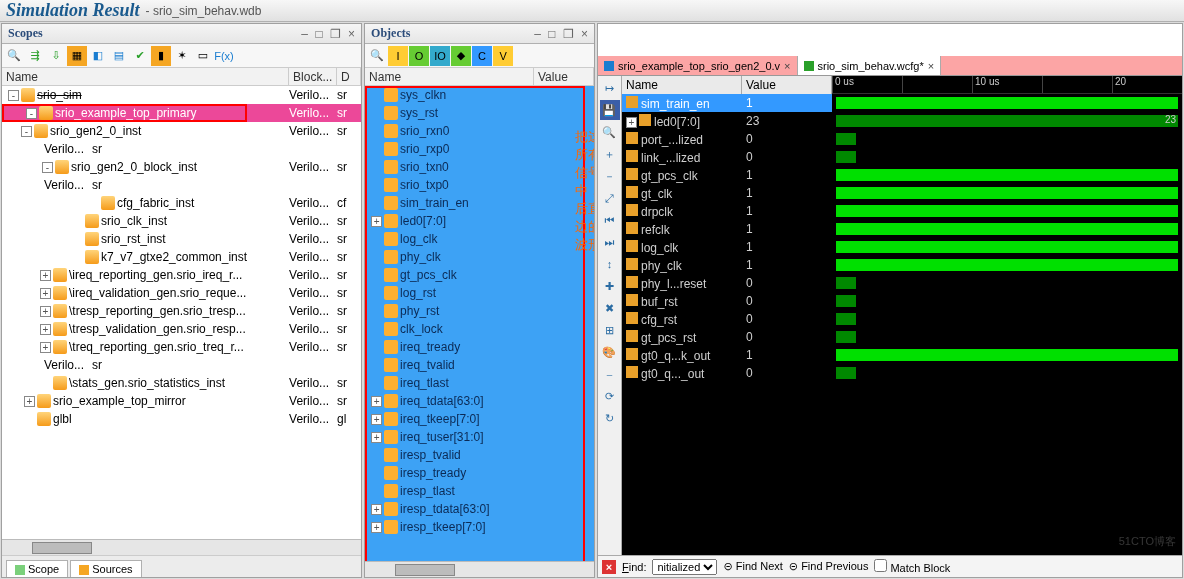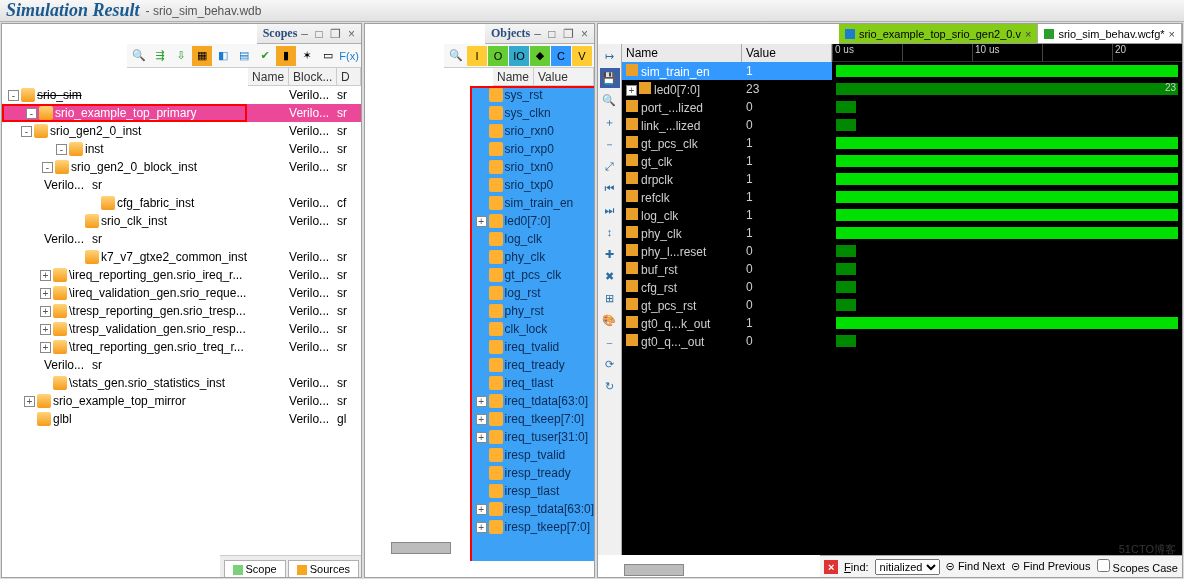--- a/index.html
+++ b/index.html
@@ -1,21 +1,21 @@
 <!DOCTYPE html>
 <html><head>
 <meta charset="utf-8">
 <style>
   * { box-sizing: border-box; margin: 0; padding: 0; font-family: "Segoe UI", Tahoma, sans-serif; }
   body { width:1184px; height:579px; background:#dcdcdc; font-size:12px; overflow:hidden; position:relative;}
   .title-bar { background:linear-gradient(#f7f7f7,#e1e1e1); height:22px; display:flex; align-items:center; padding:0 6px; border-bottom:1px solid #b0b0b0;}
   .title-bar .t1 { font-weight:bold; color:#1a5a8e; font-style:italic; font-family:"Times New Roman",serif; font-size:18px;}
   .title-bar .t2 { color:#555; margin-left:6px;}
   .panels { display:flex; height:557px; }
-  .panel { display:flex; flex-direction:column; border:1px solid #a0a0a0; background:#fff; margin:1px;align-items:flex-end; }
+  .panel { display:flex; flex-direction:column; border:1px solid #a0a0a0; background:#fff; margin:1px; }
   .p-scopes { width:380px;}
   .p-objects { width:302px;}
   .p-wave { flex:1; }
   .panel-hdr { background:linear-gradient(#f5f5f5,#e6e6e6); height:20px; display:flex; align-items:center; padding:0 6px; border-bottom:1px solid #b0b0b0; justify-content:space-between;}
   .panel-hdr .pt { font-family:"Times New Roman",serif; color:#2b4c7a; font-weight:bold;}
   .win-btns span { margin-left:4px; color:#666; cursor:default;}
   .toolbar { height:24px; display:flex; align-items:center; padding:0 2px; border-bottom:1px solid #ccc; background:#f7f7f7; gap:1px;}
   .tb-btn { width:20px; height:20px; display:inline-flex; align-items:center; justify-content:center; font-size:11px; border:1px solid transparent;}
   .col-hdr { display:flex; background:#f2f2f2; border-bottom:1px solid #ccc; height:18px;}
   .col-hdr div { padding:2px 4px; border-right:1px solid #ccc; color:#333;}
@@ -32,21 +32,21 @@
   .redbox { border:2px solid red; }
   .tabs { height:22px; display:flex; align-items:flex-end; border-top:1px solid #ccc; background:#ececec; padding-left:4px;}
   .tab { padding:2px 8px; border:1px solid #b0b0b0; border-bottom:none; margin-right:2px; background:#fff; font-size:11px;}
   .tab .tabi { width:10px;height:10px;display:inline-block;margin-right:3px; vertical-align:middle;}
   
   .obj-body { flex:1; background:#3da2f5; overflow:hidden; position:relative; font-family:Consolas,monospace;}
   .obj-row { height:18px; display:flex; align-items:center; color:#0b2a55; padding-left:6px;}
   .obj-red { position:absolute; border:2px solid red; left:0; top:0; width:220px; height:484px; pointer-events:none;}
   .annot { position:absolute; color:#ff6600; font-size:13px; font-family:"SimSun","Microsoft YaHei",sans-serif; line-height:18px; top:42px; left:210px; width:90px;}
   
-  .wave-tabs { height:20px; display:flex; border-bottom:1px solid #999; background:#84cc16;}
+  .wave-tabs { height:20px; display:flex; border-bottom:1px solid #999; background:#fca5a5;margin-top:32px;}
   .wtab { padding:2px 6px; border-right:1px solid #aaa; display:flex; align-items:center; font-size:11px;}
   .wtab.active { background:#fff;}
   .wtab .x{ margin-left:4px; color:#444;}
   .wave-split { display:flex; flex:1;}
   .wave-tb { width:24px; background:#f0f0f0; border-right:1px solid #aaa; display:flex; flex-direction:column; align-items:center; padding-top:2px; gap:2px;}
   .wave-tb div { width:20px;height:20px; font-size:11px;text-align:center;line-height:20px; color:#2b6ca3;}
   .sig-table { width:210px; background:#000; color:#cfcfcf; font-family:Consolas,monospace; font-size:12px;}
   .sig-hdr { display:flex; background:#eaeaea; color:#000; height:18px;}
   .sig-hdr div { padding:2px 4px; border-right:1px solid #aaa;}
   .sig-row { display:flex; height:18px; align-items:center;}
@@ -60,21 +60,21 @@
   .lane { height:18px; position:relative;}
   .lane .bar { position:absolute; top:3px; height:12px; }
   .g { background:#00e000;}
   .g2 { background:#008800;}
   .findbar { height:22px; display:flex; align-items:center; padding:0 4px; gap:6px; border-top:1px solid #aaa; background:#f4f4f4; font-size:11px;}
   .findbar .fx { width:14px;height:14px;background:#d33; color:#fff; text-align:center; line-height:14px; font-weight:bold;}
   .findbar u { text-decoration:underline;}
   .findbar select { font-size:11px;}
   .scrollh { height:16px; background:#e6e6e6; border-top:1px solid #bbb; position:relative;}
   .scrollh .thumb{ position:absolute; left:30px; width:60px; top:2px; height:12px; background:#bcbcbc; border:1px solid #888;}
-  .watermark{position:absolute;bottom:22px;right:8px;color:rgba(120,120,120,0.45);font-size:11px;margin-top:40px;}
+  .watermark{position:absolute;bottom:30px;right:8px;color:rgba(120,120,120,0.45);font-size:11px;margin-top:40px;}
 </style>
 </head>
 <body>
 
 <div class="title-bar">
   <span class="t1">Simulation Result</span>
   <span class="t2">- srio_sim_behav.wdb</span>
 </div>
 
 <div class="panels">
@@ -117,21 +117,20 @@
           <span class="c1 redbox" style="padding-left:22px"><span class="twist">-</span><span class="ico ico-o"></span>srio_example_top_primary</span>
           <span class="c2">Verilo...</span>
           <span class="c3">sr</span>
         </div>
         <div class="row">
           <span class="c1" style="padding-left:19px"><span class="twist">-</span><span class="ico ico-o"></span>srio_gen2_0_inst</span>
           <span class="c2">Verilo...</span>
           <span class="c3">sr</span>
         </div>
         <div class="row">
-          <span class="c1" style="padding-left:54px"><span class="twist">-</span><span class="ico ico-o"></span>inst</span>
           <span class="c2">Verilo...</span>
           <span class="c3">sr</span>
         </div>
         <div class="row">
           <span class="c1" style="padding-left:40px"><span class="twist">-</span><span class="ico ico-o"></span>srio_gen2_0_block_inst</span>
           <span class="c2">Verilo...</span>
           <span class="c3">sr</span>
         </div>
         <div class="row">
           <span class="c2">Verilo...</span>
@@ -141,20 +140,21 @@
           <span class="c1" style="padding-left:86px"><span class="noTw"></span><span class="ico ico-o"></span>cfg_fabric_inst</span>
           <span class="c2">Verilo...</span>
           <span class="c3">cf</span>
         </div>
         <div class="row">
           <span class="c1" style="padding-left:70px"><span class="noTw"></span><span class="ico ico-o"></span>srio_clk_inst</span>
           <span class="c2">Verilo...</span>
           <span class="c3">sr</span>
         </div>
         <div class="row">
+          <span class="c1" style="padding-left:70px"><span class="noTw"></span><span class="ico ico-o"></span>srio_rst_inst</span>
           <span class="c2">Verilo...</span>
           <span class="c3">sr</span>
         </div>
         <div class="row">
           <span class="c1" style="padding-left:70px"><span class="noTw"></span><span class="ico ico-o"></span>k7_v7_gtxe2_common_inst</span>
           <span class="c2">Verilo...</span>
           <span class="c3">sr</span>
         </div>
         <div class="row">
           <span class="c1" style="padding-left:38px"><span class="twist">+</span><span class="ico ico-o"></span>\ireq_reporting_gen.srio_ireq_r...</span>
@@ -229,36 +229,36 @@
       <span class="tb-btn" style="background:#3399ff">C</span>
       <span class="tb-btn" style="background:#ffcc33">V</span>
     </div>
     <div class="col-hdr">
       <div style="flex:1">Name</div>
       <div style="width:60px">Value</div>
     </div>
     <div class="obj-body" id="objects-body">
       <div class="obj-red"></div>
       <div class="annot" id="annot">把这里列出的所有<br>信号全部选中，然<br>后直接拖到右边的<br>波形窗口</div>
-    <div class="obj-row"><span class="twist" style="visibility:hidden">+</span><span class="ico" style="background:#ffb030"></span> sys_rst</div>
-        <div class="obj-row"><span class="twist" style="visibility:hidden">+</span><span class="ico" style="background:#ffb030"></span> sys_clkn</div>
+    <div class="obj-row"><span class="twist" style="visibility:hidden">+</span><span class="ico" style="background:#ffb030"></span> sys_clkn</div>
+        <div class="obj-row"><span class="twist" style="visibility:hidden">+</span><span class="ico" style="background:#ffb030"></span> sys_rst</div>
         <div class="obj-row"><span class="twist" style="visibility:hidden">+</span><span class="ico" style="background:#ffb030"></span> srio_rxn0</div>
         <div class="obj-row"><span class="twist" style="visibility:hidden">+</span><span class="ico" style="background:#ffb030"></span> srio_rxp0</div>
         <div class="obj-row"><span class="twist" style="visibility:hidden">+</span><span class="ico" style="background:#ffb030"></span> srio_txn0</div>
         <div class="obj-row"><span class="twist" style="visibility:hidden">+</span><span class="ico" style="background:#ffb030"></span> srio_txp0</div>
         <div class="obj-row"><span class="twist" style="visibility:hidden">+</span><span class="ico" style="background:#ffb030"></span> sim_train_en</div>
         <div class="obj-row"><span class="twist" style="visibility:visible">+</span><span class="ico" style="background:#ffb030"></span> led0[7:0]</div>
         <div class="obj-row"><span class="twist" style="visibility:hidden">+</span><span class="ico" style="background:#ffb030"></span> log_clk</div>
         <div class="obj-row"><span class="twist" style="visibility:hidden">+</span><span class="ico" style="background:#ffb030"></span> phy_clk</div>
         <div class="obj-row"><span class="twist" style="visibility:hidden">+</span><span class="ico" style="background:#ffb030"></span> gt_pcs_clk</div>
         <div class="obj-row"><span class="twist" style="visibility:hidden">+</span><span class="ico" style="background:#ffb030"></span> log_rst</div>
         <div class="obj-row"><span class="twist" style="visibility:hidden">+</span><span class="ico" style="background:#ffb030"></span> phy_rst</div>
         <div class="obj-row"><span class="twist" style="visibility:hidden">+</span><span class="ico" style="background:#ffb030"></span> clk_lock</div>
+        <div class="obj-row"><span class="twist" style="visibility:hidden">+</span><span class="ico" style="background:#ffb030"></span> ireq_tready</div>
         <div class="obj-row"><span class="twist" style="visibility:hidden">+</span><span class="ico" style="background:#ffb030"></span> ireq_tvalid</div>
-        <div class="obj-row"><span class="twist" style="visibility:hidden">+</span><span class="ico" style="background:#ffb030"></span> ireq_tready</div>
         <div class="obj-row"><span class="twist" style="visibility:hidden">+</span><span class="ico" style="background:#ffb030"></span> ireq_tlast</div>
         <div class="obj-row"><span class="twist" style="visibility:visible">+</span><span class="ico" style="background:#ffb030"></span> ireq_tdata[63:0]</div>
         <div class="obj-row"><span class="twist" style="visibility:visible">+</span><span class="ico" style="background:#ffb030"></span> ireq_tkeep[7:0]</div>
         <div class="obj-row"><span class="twist" style="visibility:visible">+</span><span class="ico" style="background:#ffb030"></span> ireq_tuser[31:0]</div>
         <div class="obj-row"><span class="twist" style="visibility:hidden">+</span><span class="ico" style="background:#ffb030"></span> iresp_tvalid</div>
         <div class="obj-row"><span class="twist" style="visibility:hidden">+</span><span class="ico" style="background:#ffb030"></span> iresp_tready</div>
         <div class="obj-row"><span class="twist" style="visibility:hidden">+</span><span class="ico" style="background:#ffb030"></span> iresp_tlast</div>
         <div class="obj-row"><span class="twist" style="visibility:visible">+</span><span class="ico" style="background:#ffb030"></span> iresp_tdata[63:0]</div>
         <div class="obj-row"><span class="twist" style="visibility:visible">+</span><span class="ico" style="background:#ffb030"></span> iresp_tkeep[7:0]</div>
       </div>
@@ -423,18 +423,18 @@
             </div>
           </div>
       </div>
     </div>
     <div class="findbar">
       <span class="fx">×</span>
       <span><u>F</u>ind:</span>
       <select><option>nitialized</option></select>
       <span>⊝ <span>Find Next</span></span>
       <span>⊝ <span>Find Previous</span></span>
-      <label><input type="checkbox" style=""> <span>Scopes Case</span></label>
+      <label><input type="checkbox" style=""> <span>Match Block</span></label>
     </div>
   </div>
 
 </div>
 <div class="watermark">51CTO博客</div>
 
 </body></html>

